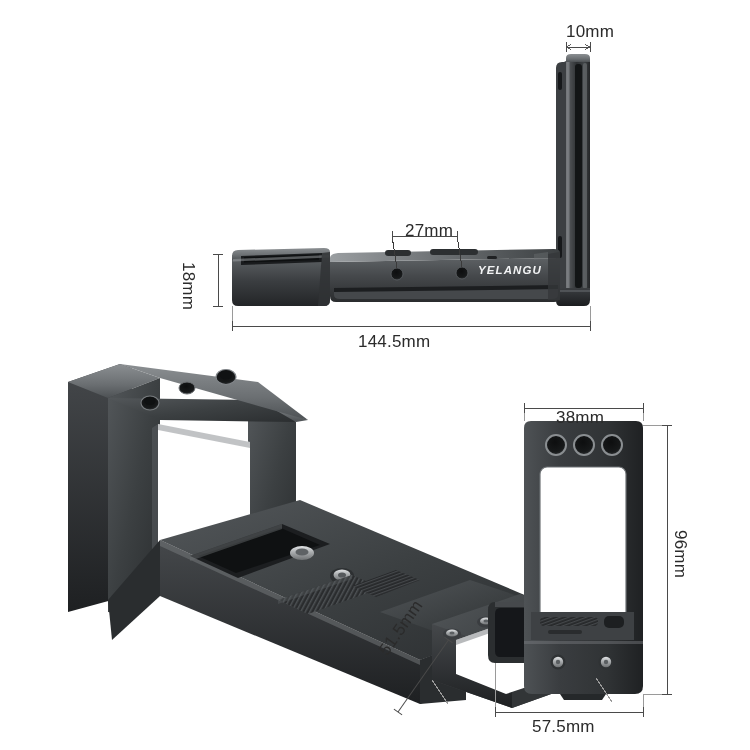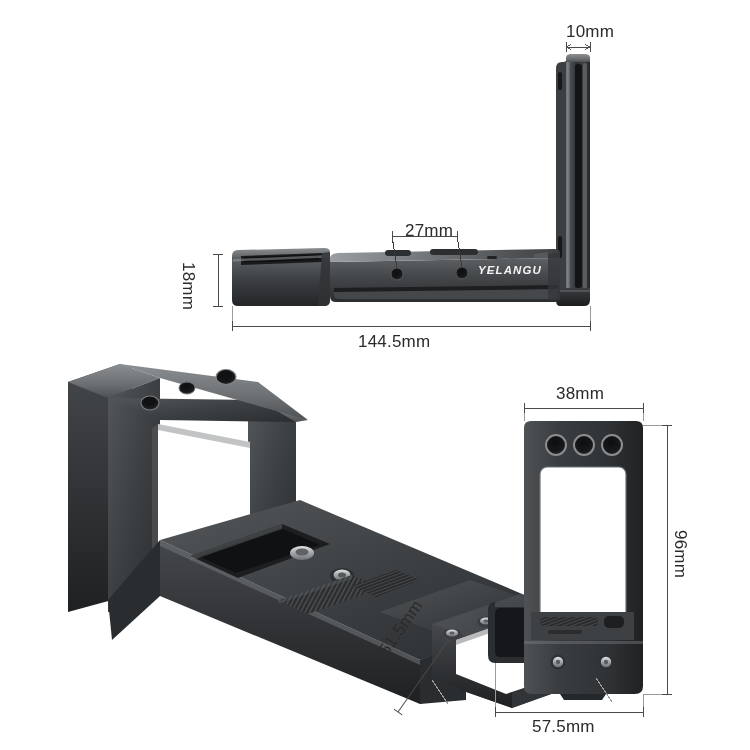--- a/index.html
+++ b/index.html
@@ -310,21 +310,21 @@
     <div class="dim-label" style="left:566px;top:22px;">10mm</div>
 
     <div class="dim-label" style="left:405px;top:221px;">27mm</div>
 
     <div class="dim-label vert" style="left:198px;top:262px;transform:rotate(90deg);">18mm</div>
 
     <div class="dim-label" style="left:358px;top:332px;">144.5mm</div>
 
     <div class="dim-label" style="left:375px;top:648px;transform:rotate(-55deg);transform-origin:left top;">51.5mm</div>
 
-    <div class="dim-label" style="left:556px;top:384px;">38mm</div>
+    <div class="dim-label" style="left:556px;top:408px;">38mm</div>
 
     <div class="dim-label vert" style="left:690px;top:530px;transform:rotate(90deg);">96mm</div>
 
     <div class="dim-label" style="left:532px;top:717px;">57.5mm</div>
 
     <div style="position:absolute;left:478px;top:264px;font-family:'Liberation Sans',sans-serif;
                 font-size:11.5px;font-weight:bold;font-style:italic;color:#f2f3f4;
                 letter-spacing:1.1px;text-align:right;">YELANGU</div>
   </div>
 

